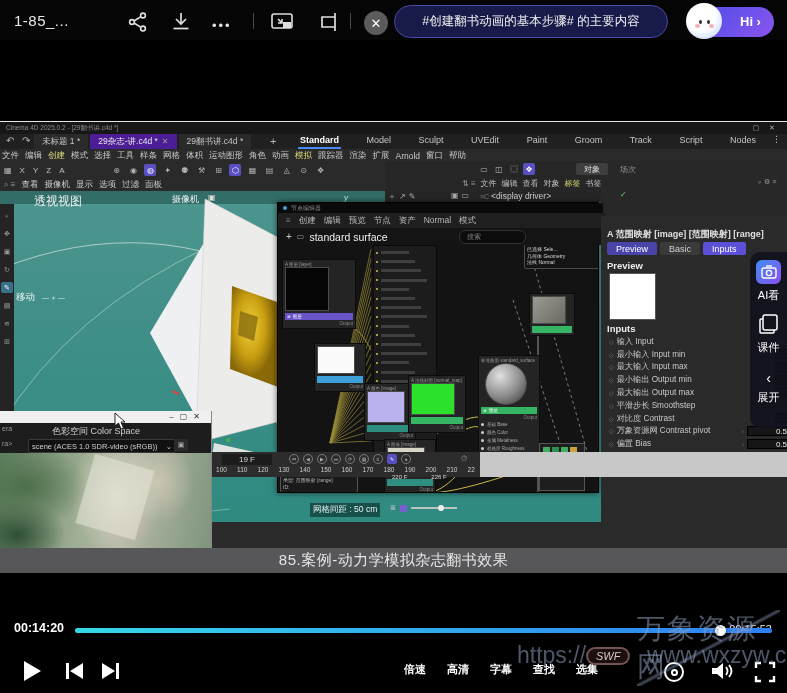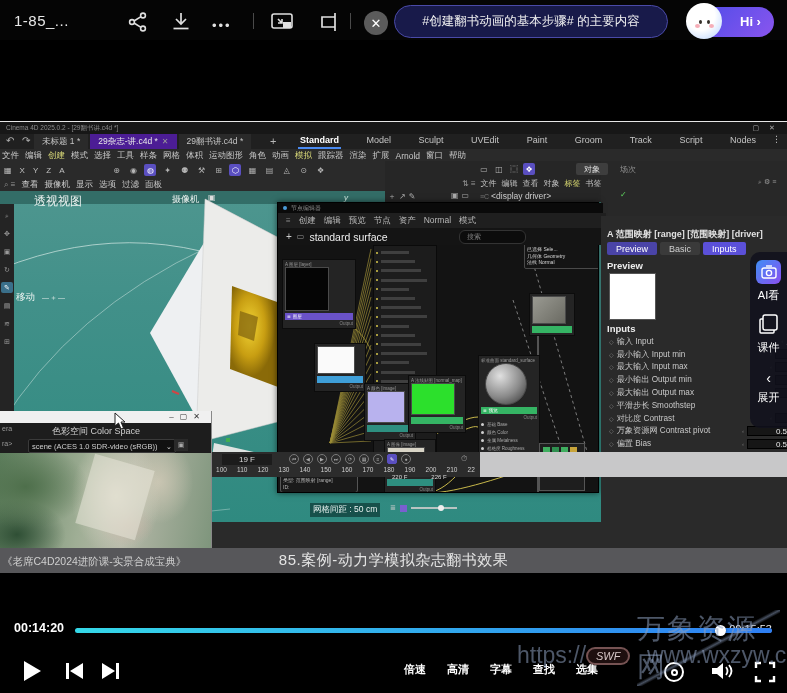--- a/index.html
+++ b/index.html
@@ -698,21 +698,21 @@
       <div id="ne-tip">
           <div>节点</div>
           <div>名称: 范围映射 [range]</div>
           <div>类型: 范围映射 [range]</div>
           <div>ID:</div>
         </div>
     </div>
   </div>
 
   <div class="abs" id="attr">
-    <span class="abs" id="attr-title">A 范围映射 [range] [范围映射] [driver]</span>
+    <span class="abs" id="attr-title">A 范围映射 [image] [范围映射] [range]</span>
     <div class="abs" id="attr-tabs">
         <span class="atab p1">Preview</span>
         <span class="atab p2">Basic</span>
         <span class="atab p3">Inputs</span>
       </div>
     <span class="abs" id="attr-prevlbl">Preview</span>
     <div class="abs" id="attr-swatch"></div>
     <span class="abs" id="attr-inlbl">Inputs</span>
     <div class="abs" id="attr-rows">
         <div class="arow">
@@ -841,21 +841,20 @@
     <div class="abs" id="pv-ddic">▣</div>
     <div class="abs" id="pv-img"></div>
   </div>
 </div>
 
 <svg class="abs" id="cursor" style="left:114px;top:412px" width="13" height="18">
   <polygon points="1,1 1,14 4.5,11 7,17 9.5,16 7,10 11,10" fill="#fff" stroke="#222" stroke-width="1"></polygon>
 </svg>
 
 <div class="abs" id="sub">
-  <span class="abs" id="sub-course">《老席C4D2024进阶课-实景合成宝典》</span>
   <span class="abs" id="sub-ep">85.案例-动力学模拟杂志翻书效果</span>
 </div>
 
 <div class="abs" id="side">
   <div class="abs ic1">
     <svg width="16" height="14" viewBox="0 0 16 14">
         <g stroke="#fff" stroke-width="1.4" fill="none">
           <rect x="1" y="3" width="14" height="10" rx="2"></rect>
           <circle cx="8" cy="8" r="2.6"></circle>
           <path d="M5 1h6"></path>

